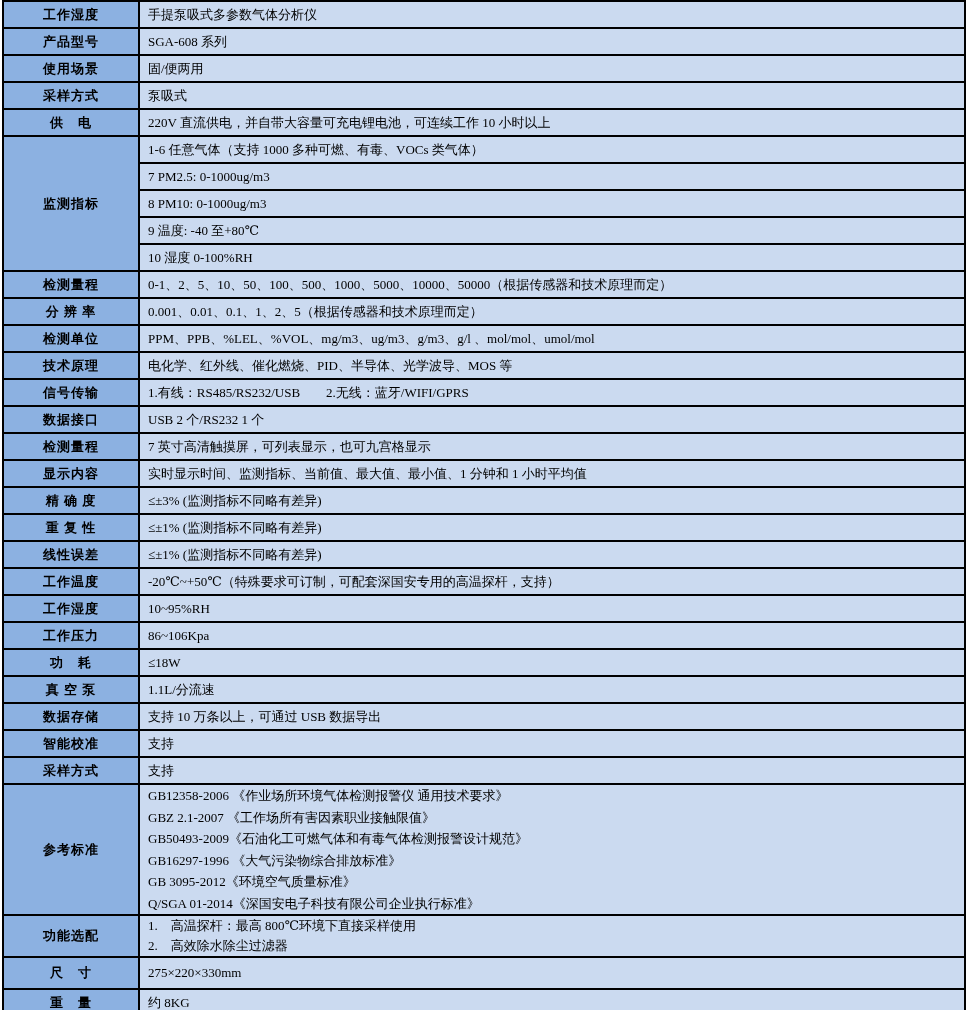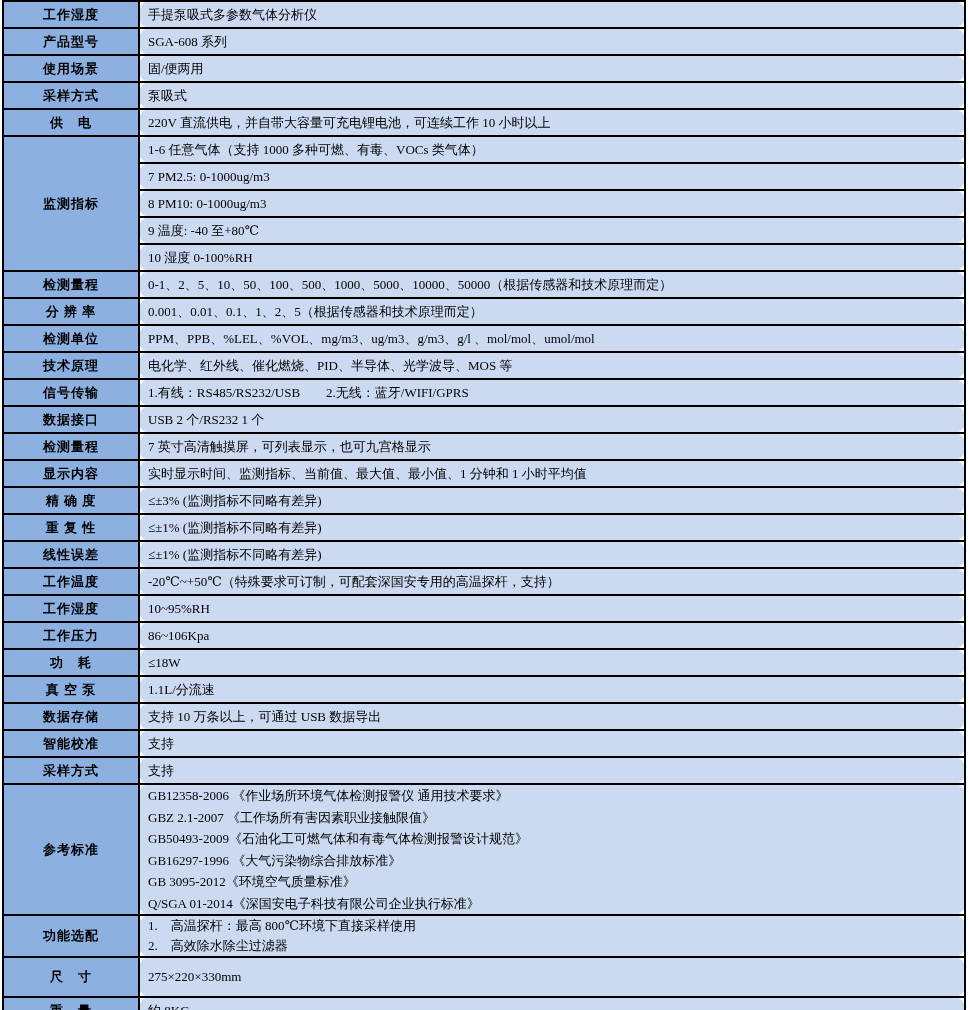--- a/index.html
+++ b/index.html
@@ -27,26 +27,25 @@
     background:var(--header-bg,#8CB1E1);
     font-weight:bold;
     text-align:center;
     padding:0 2px;
     letter-spacing:1px;
   }
   td{
     background:var(--value-bg,#CBDAF0);
     padding:0 8px;
     text-align:left;
-    border-radius:11px;
   }
   tr.r{height:27px;}
   tr.std{height:131px;}
   tr.opt{height:41px;padding-left:17px;}
-  tr.dim{height:40px;}
+  tr.dim{height:32px;}
   td.multiline{vertical-align:middle;}
   td.multiline div{line-height:21.5px;}
   td.opt-cell div{line-height:20px;}
 </style>
 </head>
 <body>
 
 <table>
   <colgroup>
       <col class="c1">

